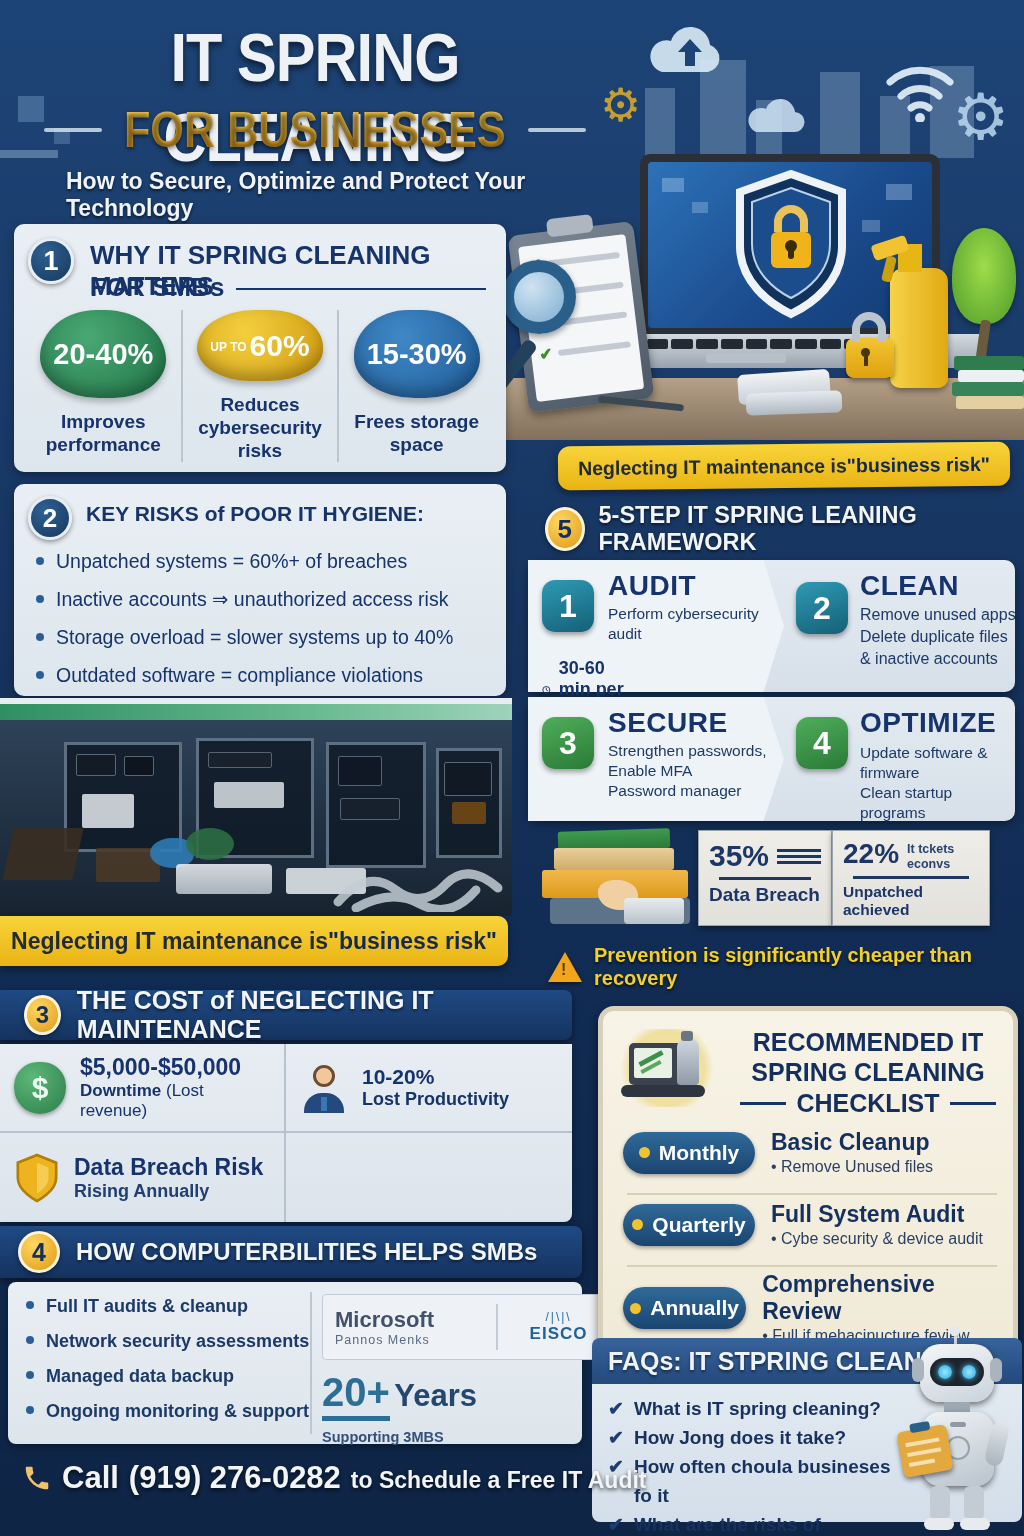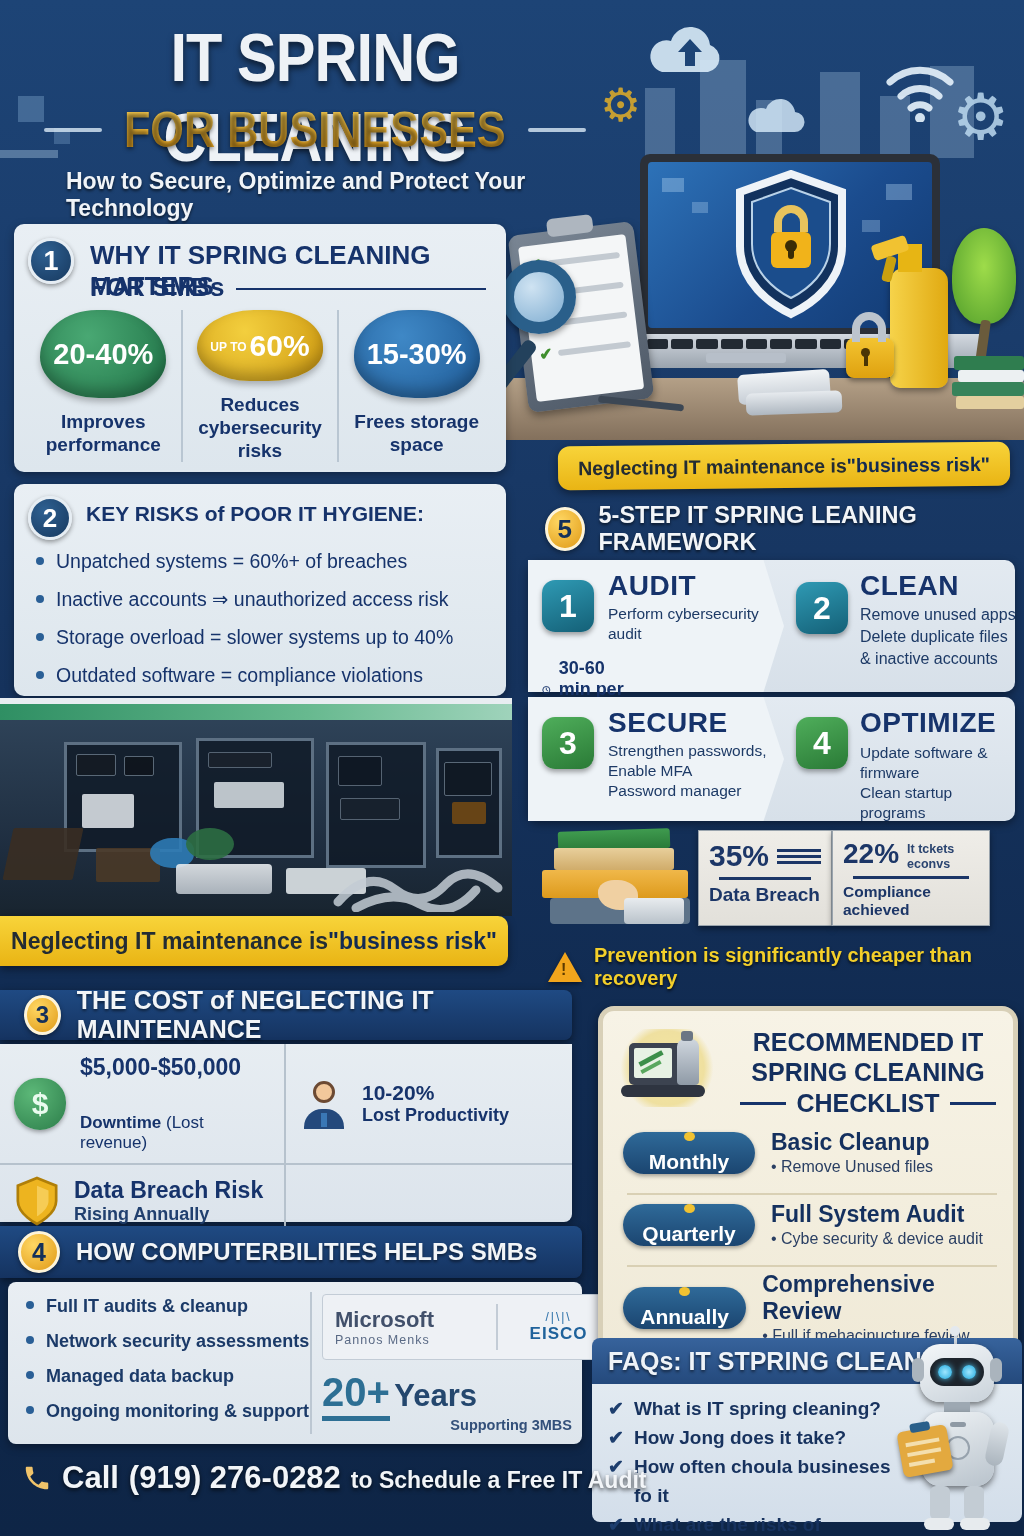--- a/index.html
+++ b/index.html
@@ -77,21 +77,21 @@
   .person .body{position:absolute;left:4px;bottom:0;width:40px;height:20px;border-radius:18px 18px 0 0;background:#24497c;}
   .person .tie{position:absolute;left:21px;bottom:2px;width:6px;height:14px;background:#3a77b5;}
   
   .s4panel{background:linear-gradient(180deg,#e9eef3,#dde5ec);border-radius:8px;box-shadow:0 3px 8px rgba(0,0,0,.35);}
   .s4b{color:#1b3a68;font-size:18px;font-weight:700;}
   .partner{background:#eef1f5;border:1px solid #c3ccd6;border-radius:4px;}
   
   .check-card{background:linear-gradient(180deg,#f7f3e6,#efe9d6);border:5px solid #d8d0b8;border-radius:16px;
     box-shadow:0 4px 10px rgba(0,0,0,.5);}
   .pill{background:linear-gradient(180deg,#2f6a99,#1b4570);border-radius:22px;display:flex;align-items:center;
-    gap:9px;color:#fff;font-size:21px;font-weight:700;justify-content:center;box-shadow:0 2px 4px rgba(0,0,0,.35);flex-direction:column;}
+    gap:9px;color:#fff;font-size:21px;font-weight:700;justify-content:center;box-shadow:0 2px 4px rgba(0,0,0,.35);}
   .pill .gd{width:11px;height:11px;border-radius:50%;background:#f1c232;}
   .cl-title{color:#14305e;font-weight:800;font-size:23px;}
   .cl-detail{color:#2a3f63;font-size:16px;margin-top:2px;}
   .cl-div{height:2px;background:#d9d0b4;}
   
   .faq-head{background:linear-gradient(180deg,#37639c,#24497c);border-radius:8px 8px 0 0;display:flex;align-items:center;
     padding-left:16px;color:#eef3f8;font-weight:800;font-size:25px;text-shadow:0 2px 3px rgba(0,0,0,.5);}
   .faq-body{background:linear-gradient(180deg,#e2eaf1,#d3deea);border-radius:0 0 8px 8px;padding:10px 120px 8px 16px;}
   .faq-item{display:flex;gap:10px;color:#17325e;font-size:19px;font-weight:600;line-height:29px;}
   .faq-item .ck{color:#1d3e6e;font-weight:800;}
@@ -400,41 +400,41 @@
   </div>
   <div class="abs statbox" style="left:832px;top:830px;width:158px;height:96px;padding:7px 10px;">
     <div style="display:flex;align-items:flex-start;gap:8px;">
       <span class="big" style="font-size:28px;">22%</span>
       <span style="font-size:12.5px;color:#2a4470;font-weight:600;line-height:15px;padding-top:4px;">
         <span>It tckets</span><br>
         <span>econvs</span>
       </span>
     </div>
     <hr>
-    <div class="big" style="font-size:15.5px;font-weight:700;">Compliance achieved</div>
+    <div class="big" style="font-size:15.5px;font-weight:700;">Unpatched achieved</div>
   </div>
 
   <div class="abs" style="left:548px;top:944px;display:flex;align-items:center;gap:12px;">
     <div class="tri">
         <span>!</span>
       </div>
     <div class="warn-text">Prevention is significantly cheaper than recovery</div>
   </div>
 
   <div class="abs secbar" style="left:0;top:990px;width:572px;height:50px;border-radius:0 8px 8px 0;padding-left:24px;">
     <div class="badge gold" style="width:40px;height:40px;font-size:24px;">3</div>
     <div class="t" style="font-size:25px;">THE COST of NEGLECTING IT MAINTENANCE</div>
   </div>
 
   <div class="abs cost" style="left:0;top:1044px;width:572px;height:178px;border-radius:0 0 8px 0;">
     <div class="cell">
       <div class="moneybag">$</div>
       <div>
         <div class="h-navy" style="font-size:23px;">$5,000-$50,000</div>
-        <div style="color:#16336b;font-size:17px;margin-top:32px;"><b>Downtime</b> <span>(Lost revenue)</span></div>
+        <div style="color:#16336b;font-size:17px;"><b>Downtime</b> <span>(Lost revenue)</span></div>
       </div>
     </div>
     <div class="cell">
       <div class="person">
           <div class="head"></div>
           <div class="body"></div>
           <div class="tie"></div>
         </div>
       <div>
         <div class="h-navy" style="font-size:21px;">10-20%</div>
@@ -485,21 +485,21 @@
       </div>
       <div style="width:2px;height:46px;background:#c3ccd6;"></div>
       <div style="flex:.9;text-align:center;">
         <div style="color:#2a6fa8;font-size:12px;letter-spacing:2px;">/|\|\</div>
         <div style="color:#1f629b;font-size:17px;font-weight:800;letter-spacing:1px;">EISCO</div>
       </div>
     </div>
     <div class="abs" style="left:314px;top:88px;width:250px;">
       <span style="color:#2d6f94;font-size:40px;font-weight:800;border-bottom:5px solid #2d6f94;padding-bottom:2px;">20+</span>
       <span style="color:#24476e;font-size:31px;font-weight:800;">Years</span>
-      <div style="color:#33507a;font-size:14.5px;font-weight:600;text-align:right;margin-top:2px;">Supporting 3MBS</div>
+      <div style="color:#33507a;font-size:14.5px;font-weight:600;text-align:left;margin-top:14px;">Supporting 3MBS</div>
     </div>
   </div>
 
   <div class="abs check-card" style="left:598px;top:1006px;width:420px;height:384px;">
     <div class="abs" style="left:16px;top:18px;width:96px;height:78px;background:radial-gradient(circle,#f6e7a0,#efe0a0 60%,transparent 75%);">
       <div class="abs" style="left:10px;top:14px;width:62px;height:42px;background:#3c4350;border-radius:5px;">
         <div class="abs" style="left:5px;top:5px;width:38px;height:30px;background:#e8f2e4;border-radius:2px;overflow:hidden;">
           <div class="abs" style="left:4px;top:8px;width:26px;height:5px;background:#3d8f4a;transform:rotate(-28deg);"></div>
           <div class="abs" style="left:6px;top:17px;width:22px;height:4px;background:#5aa85f;transform:rotate(-28deg);"></div>
         </div>

